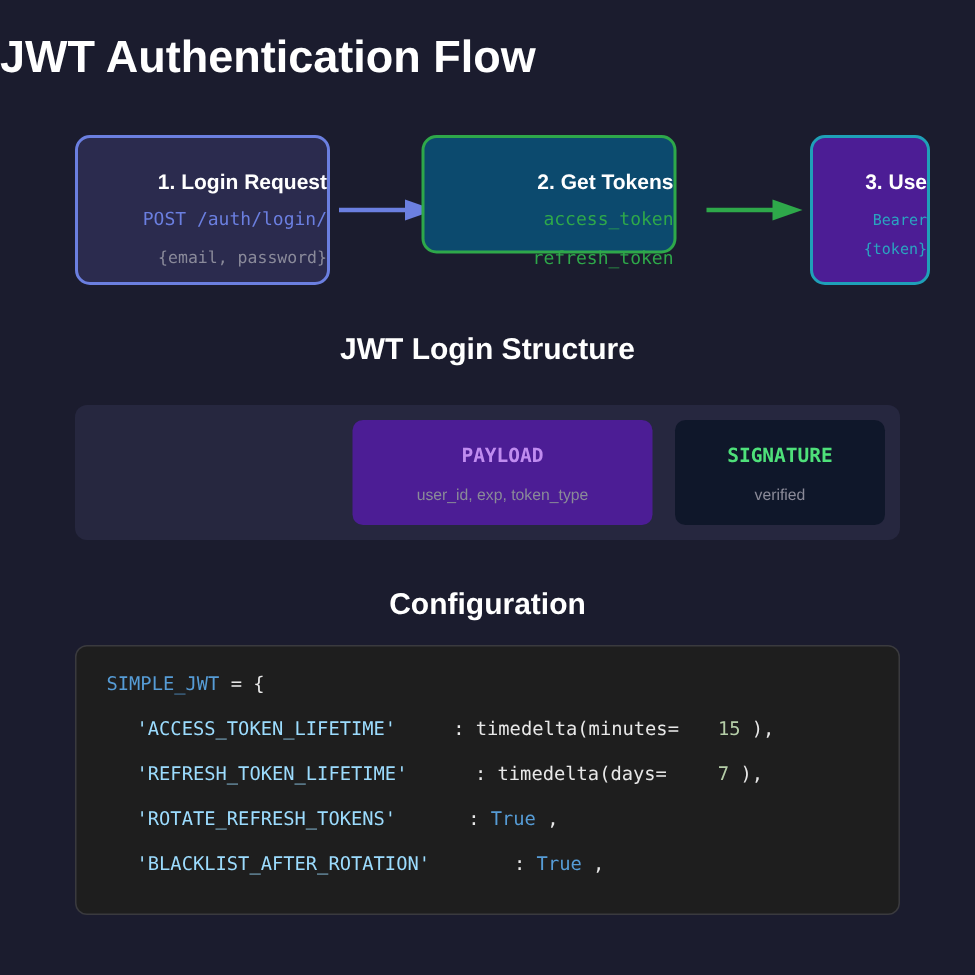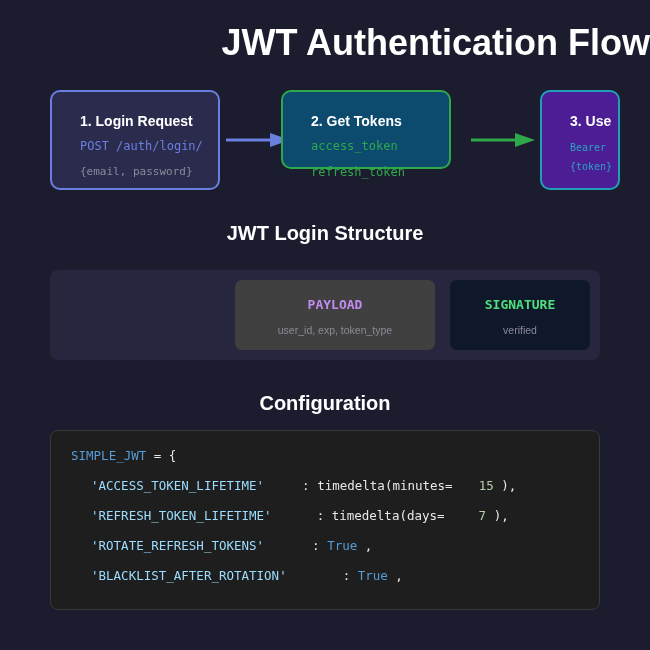--- a/index.html
+++ b/index.html
@@ -1,24 +1,24 @@
 <!DOCTYPE html>
 <html><head>
 <meta charset="utf-8">
 <style>
   html, body { margin: 0; padding: 0; }
   body {
     width: 650px; height: 650px; background: #1b1c2e; position: relative; overflow: hidden;
     font-family: "Liberation Sans", sans-serif; color: #fff;
   }
   .abs { position: absolute; }
-  .title { left: 0; width: 650px; top: 22px; text-align: right; font-size: 36px; font-weight: bold; color: #ffffff; }
+  .title { left: 0; width: 650px; top: 22px; text-align: left; font-size: 30px; font-weight: bold; color: #ffffff; }
   .subtitle { left: 0; width: 650px; text-align: center; font-size: 20px; font-weight: bold; color: #ffffff; }
   .step {
-    box-sizing: border-box; border: 2px solid; border-radius: 10px; text-align: left; padding-left: 28px;
+    box-sizing: border-box; border: 2px solid; border-radius: 10px; text-align: right; padding-left: 28px;
   }
   .step .st { font-size: 14px; font-weight: bold; color: #fff; margin-top: 21px; }
   .mono { font-family: "DejaVu Sans Mono", monospace; }
   .step1 { left: 50px; top: 90px; width: 170px; height: 100px; background: #2b2b4e; border-color: #6b7fe0; }
   .step2 { left: 281px; top: 90px; width: 170px; height: 79px; background: #0c4a6e; border-color: #2ea84a; }
   .step3 { left: 540px; top: 90px; width: 80px; height: 100px; background: #4c1d95; border-color: #1fa0b8; }
   .l1 { font-size: 12px; margin-top: 10px; }
   .l2 { font-size: 11px; margin-top: 12px; }
   .s3l1 { font-size: 10px; margin-top: 13px; color: #2aa4c0; }
   .s3l2 { font-size: 10px; margin-top: 8px; color: #2aa4c0; }
@@ -66,21 +66,21 @@
 </svg>
 
 <div class="abs step step3">
   <div class="st">3. Use</div>
   <div class="s3l1 mono">Bearer</div>
   <div class="s3l2 mono">{token}</div>
 </div>
 
 <div class="abs subtitle" style="top:222px">JWT Login Structure</div>
 <div class="abs struct-wrap">
-  <div class="seg" style="left:185px;width:200px;background:#404040">
+  <div class="seg" style="left:185px;width:200px;background:#4c1d95">
     <div class="sname" style="color:#c08cf0">PAYLOAD</div>
     <div class="sdesc">user_id, exp, token_type</div>
   </div>
   <div class="seg" style="left:400px;width:140px;background:#0f172a">
     <div class="sname" style="color:#4ee07a">SIGNATURE</div>
     <div class="sdesc">verified</div>
   </div>
 </div>
 
 <div class="abs subtitle" style="top:392px">Configuration</div>

